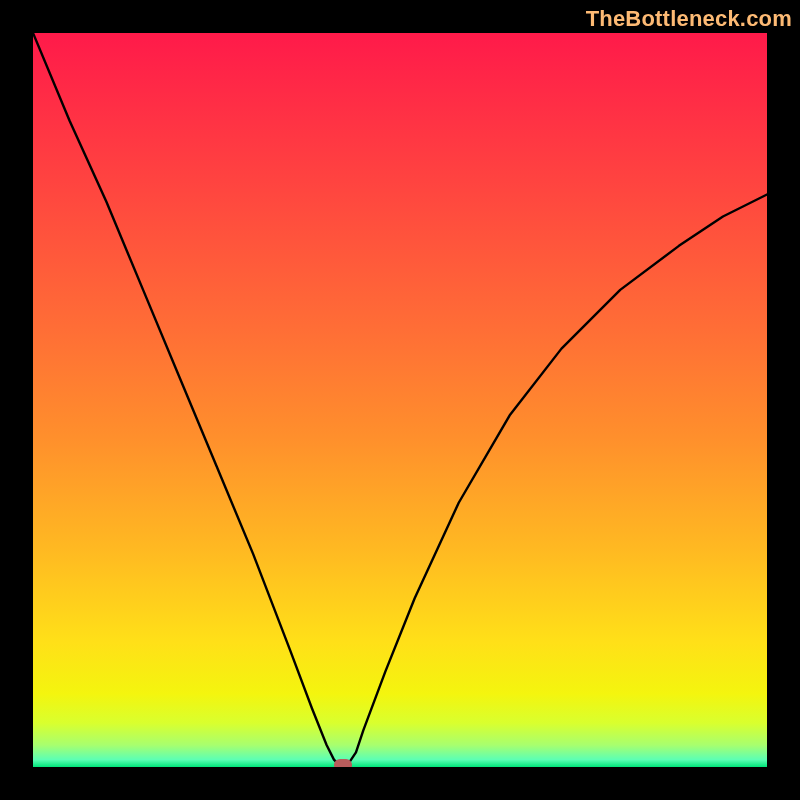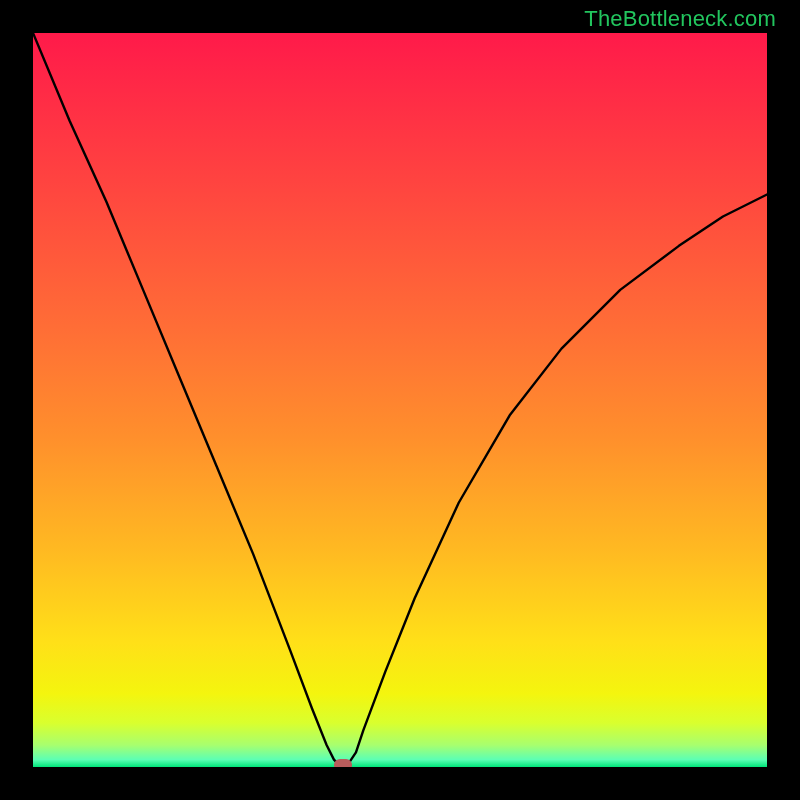--- a/index.html
+++ b/index.html
@@ -23,24 +23,24 @@
     position: absolute;
     left: 33px;
     top: 33px;
     width: 734px;
     height: 734px;
     overflow: hidden;
   }
   .watermark {
     position: absolute;
     top: 6px;
-    right: 24px;
-    color: #22c55e;
+    right: 8px;
+    color: #fdba74;
     font-size: 22px;
-    font-weight: 400;
+    font-weight: 700;
     letter-spacing: 0.2px;
   }
   .marker {
     position: absolute;
     width: 18px;
     height: 12px;
     background: #b85c5c;
     border-radius: 6px;
     transform: translate(-50%, -50%);
   }

